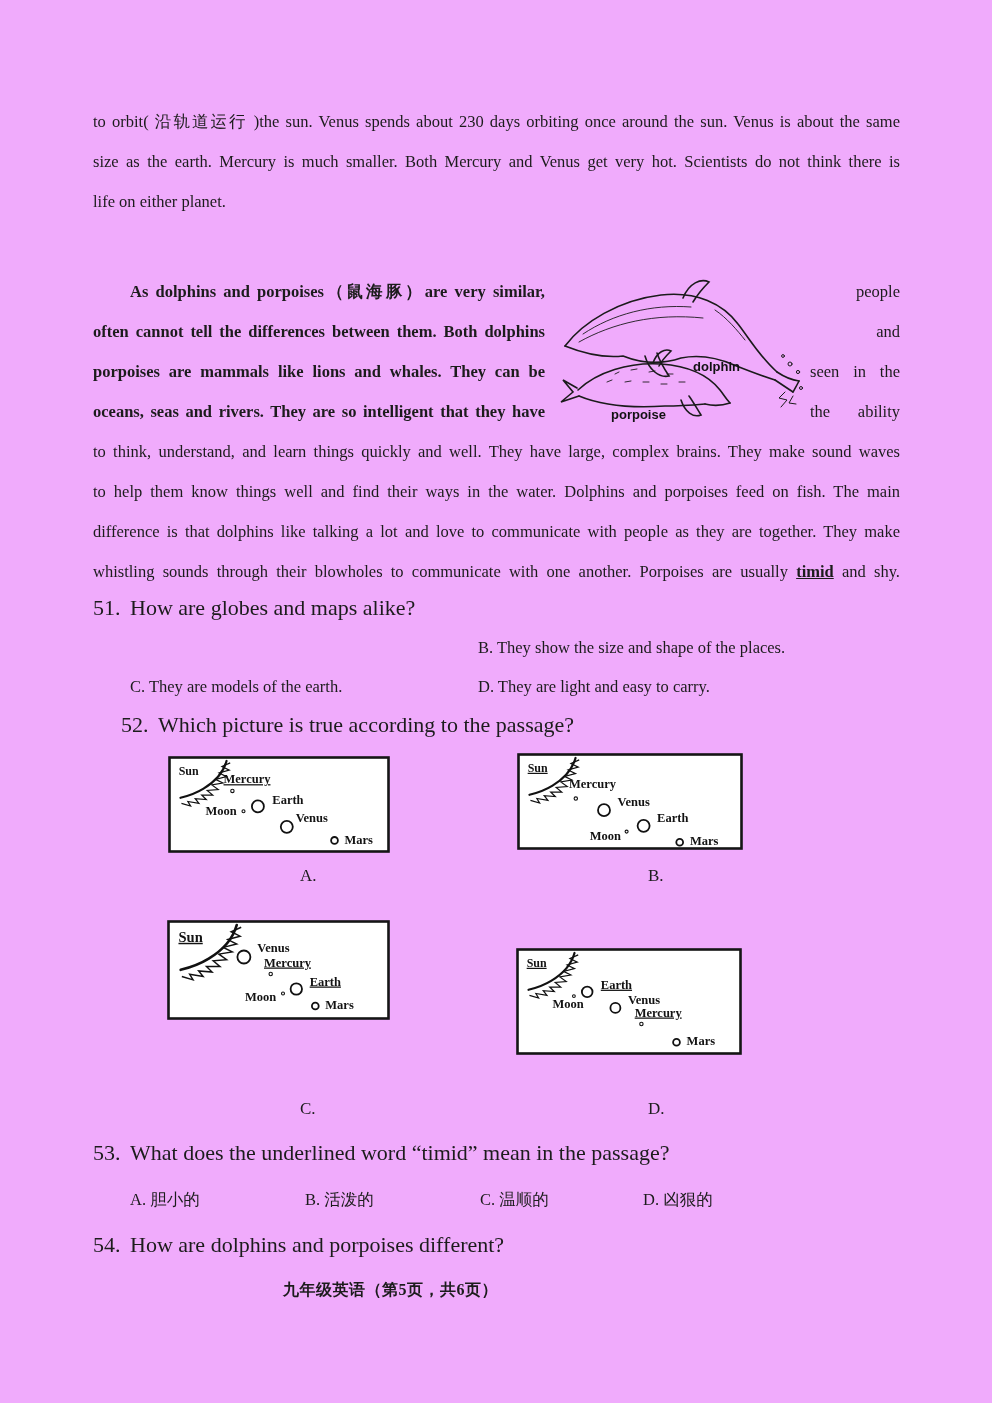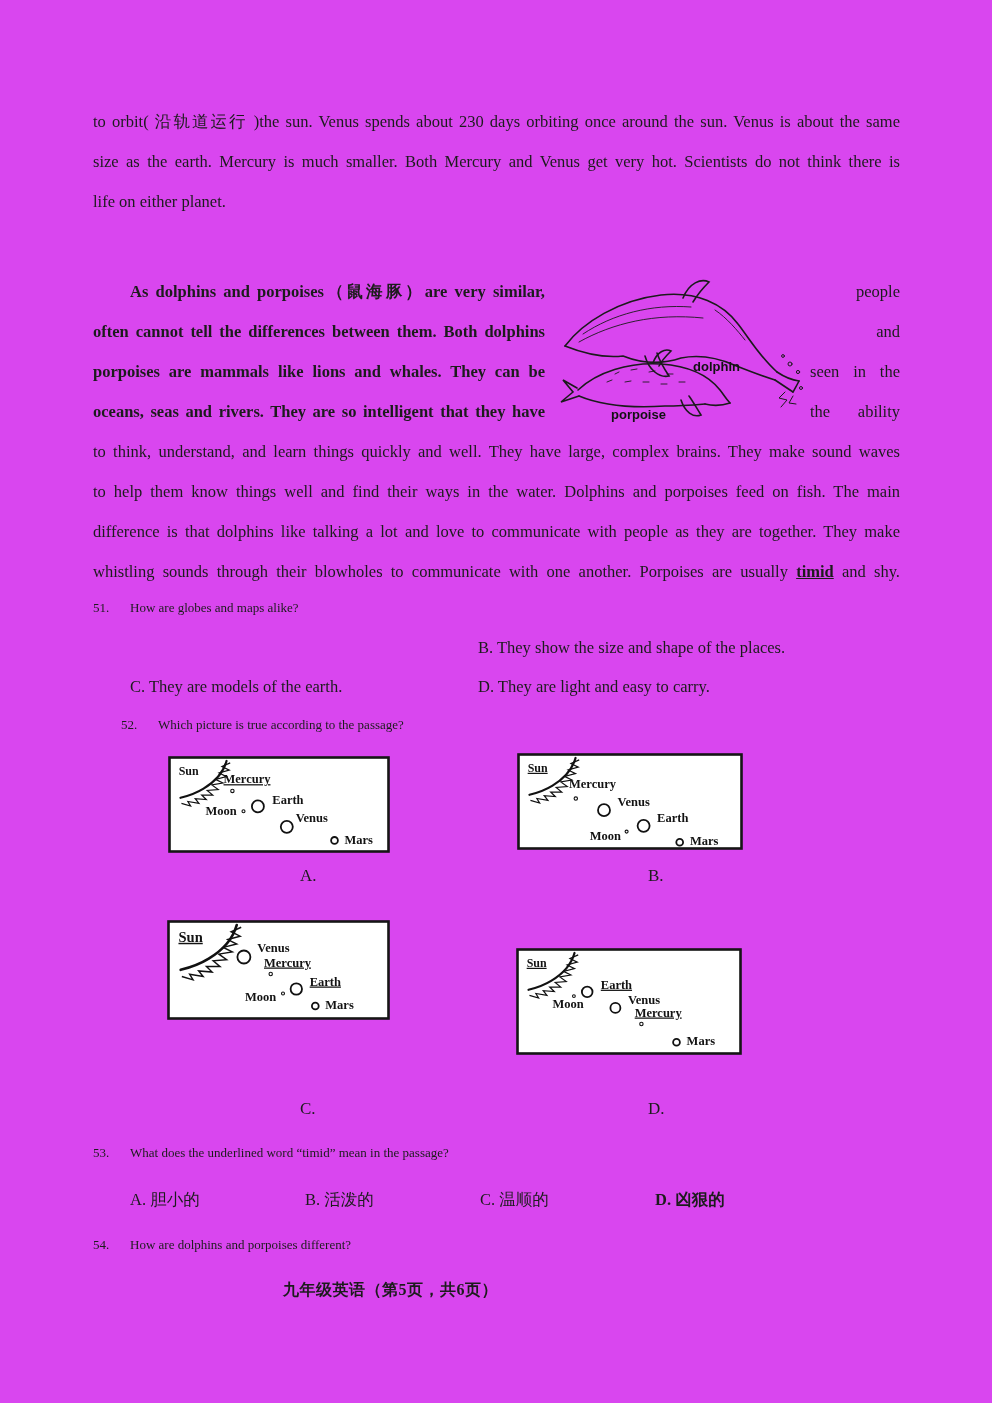--- a/index.html
+++ b/index.html
@@ -1,30 +1,30 @@
 <!DOCTYPE html>
 <html><head>
 <meta charset="utf-8">
 <style>
   html,body{margin:0;padding:0;background:#ffffff;}
-  #page{position:relative;width:992px;height:1403px;background:#d946ef;overflow:hidden;
+  #page{position:relative;width:992px;height:1403px;background:#f0abfc;overflow:hidden;
         font-family:"Liberation Serif","DejaVu Serif",serif;color:#1c1c1c;}
   .abs{position:absolute;}
   
   .tl{font-size:16.5px;line-height:40px;height:40px;}
   .just{text-align:justify;text-align-last:justify;}
   
   .wrow{position:relative;height:40px;font-size:16.5px;line-height:40px;}
   .wl{position:absolute;left:0;top:0;width:452px;text-align:justify;text-align-last:justify;font-weight:bold;}
   .ind{text-indent:37px;}
   .wr{position:absolute;right:0;top:0;white-space:nowrap;}
   .wr.spread{width:90px;white-space:normal;text-align:justify;text-align-last:justify;}
   .em{font-weight:bold;text-decoration:underline;}
   
-  .qrow{left:93px;width:807px;height:40px;font-size:13px;line-height:40px;}
+  .qrow{left:93px;width:807px;height:40px;font-size:22px;line-height:40px;}
   .qnum{position:absolute;left:0;top:0;}
   .qtext{position:absolute;left:37px;top:0;}
   .orow{left:93px;width:807px;height:40px;font-size:16.5px;line-height:40px;}
   .opt{position:absolute;top:0;white-space:nowrap;}
   .cap{font-size:17px;}
   .footer{font-weight:bold;font-size:16px;letter-spacing:0.5px;}
   
   svg text{font-family:"Liberation Serif","DejaVu Serif",serif;fill:#131313;stroke:none;}
   svg .figlabel{font-family:"Liberation Sans","DejaVu Sans",sans-serif;font-weight:bold;font-size:13px;fill:#111;}
 </style>
@@ -193,21 +193,21 @@
   <span class="abs cap" style="left:648px;top:1099px;">D.</span>
 
   <div class="abs qrow" style="top:1133px;">
     <span class="qnum">53.</span>
     <span class="qtext">What does the underlined word “timid” mean in the passage?</span>
   </div>
   <div class="abs orow" style="top:1180px;">
     <span class="opt" style="left:37px;">A. 胆小的</span>
     <span class="opt" style="left:212px;">B. 活泼的</span>
     <span class="opt" style="left:387px;">C. 温顺的</span>
-    <span class="opt" style="left:562px;font-weight:bold;">D. 凶狠的</span>
+    <span class="opt" style="left:550px;">D. 凶狠的</span>
   </div>
 
   <div class="abs qrow" style="top:1225px;">
     <span class="qnum">54.</span>
     <span class="qtext">How are dolphins and porpoises different?</span>
   </div>
 
   <div class="abs footer" style="left:283px;top:1280px;">九年级英语（第5页，共6页）</div>
 
 </div>

